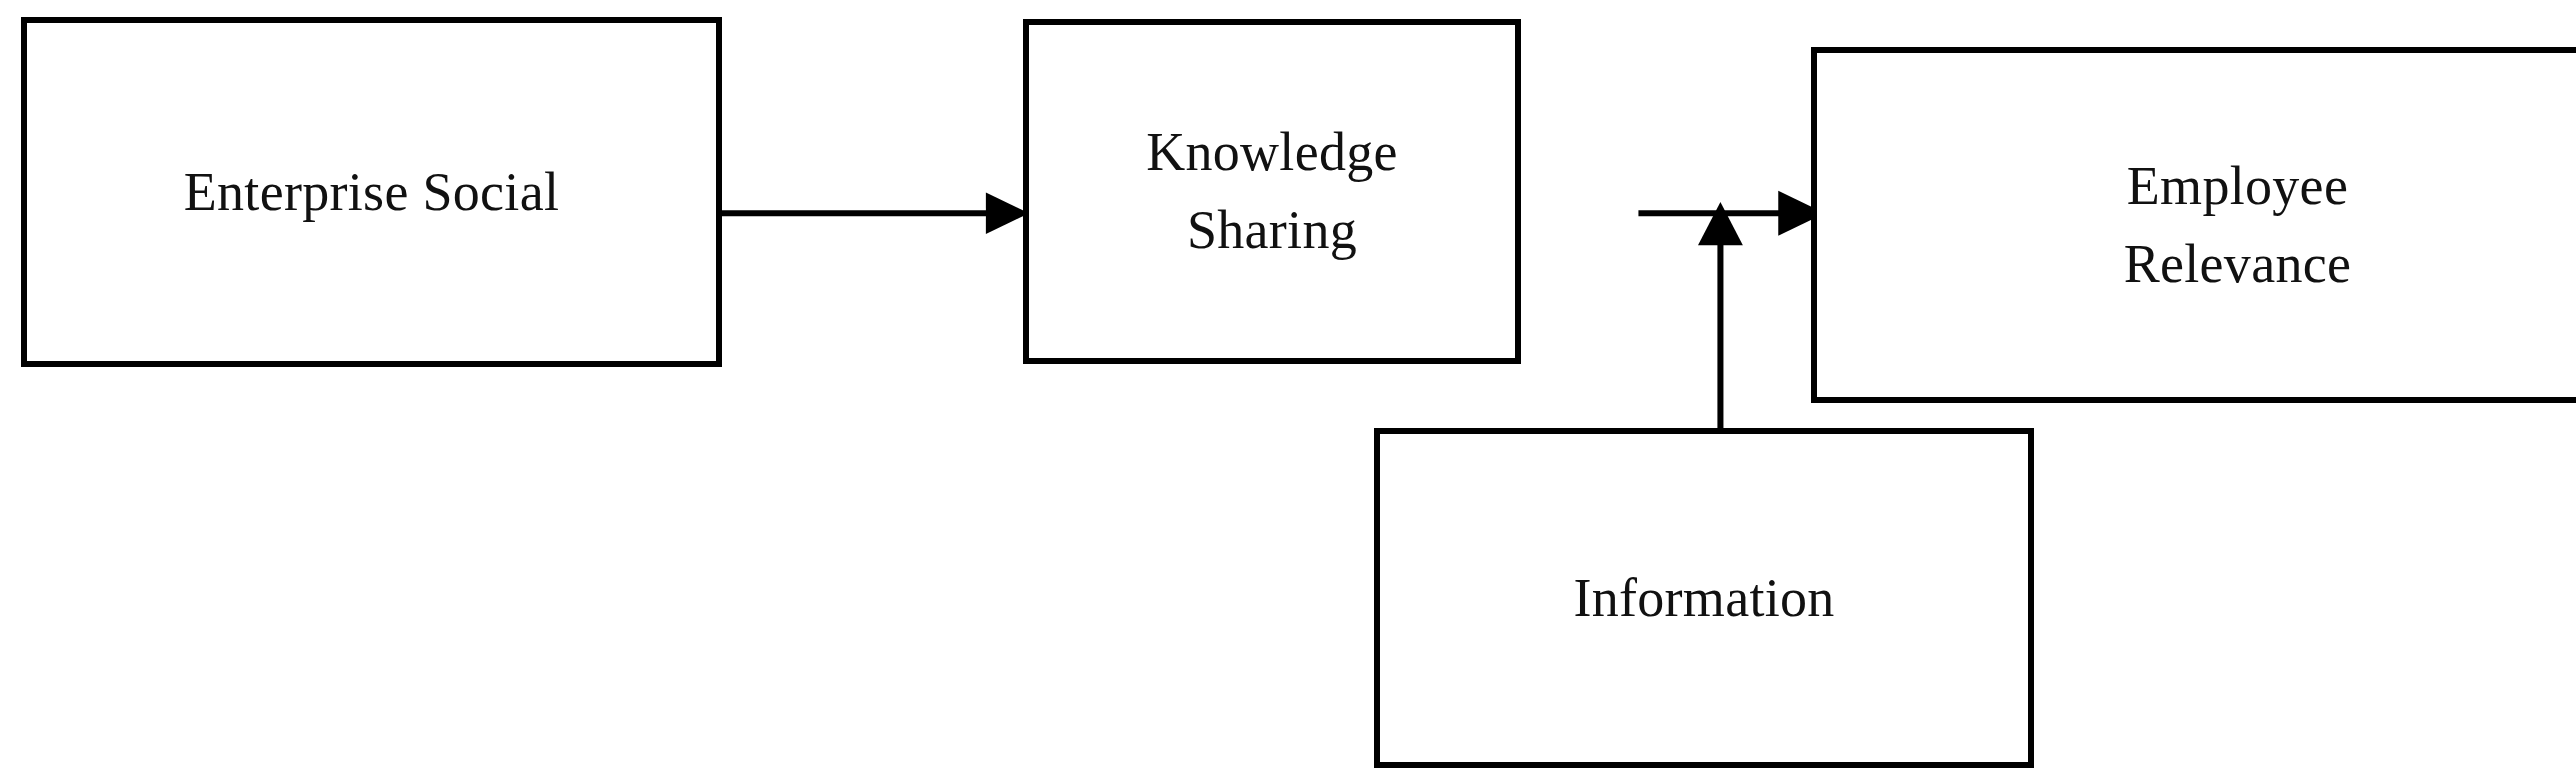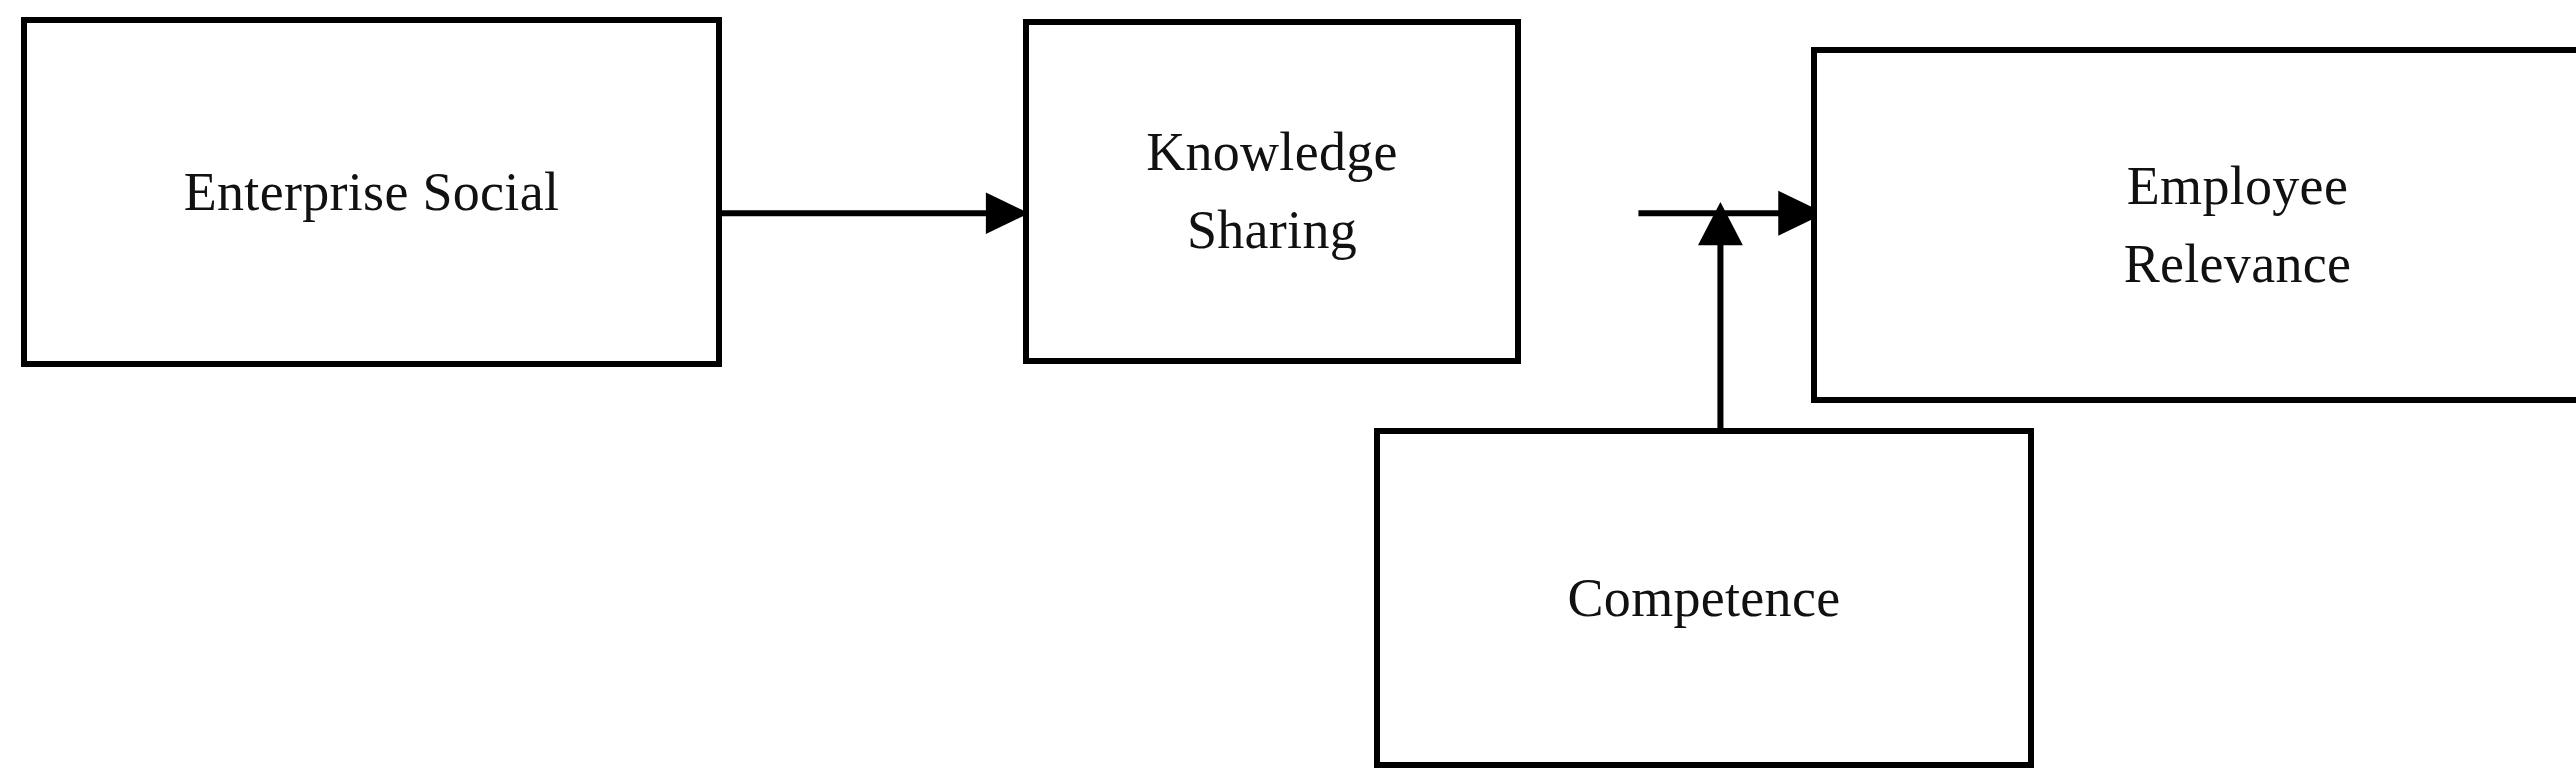--- a/index.html
+++ b/index.html
@@ -92,18 +92,18 @@
 
   <div class="node" id="node-ec">
     <div class="node-label">
       <span>Employee</span>
       <span class="l2">Relevance</span>
     </div>
   </div>
 
   <div class="node" id="node-ir">
     <div class="node-label">
-      <span>Competence</span>
+      <span>Information</span>
     </div>
   </div>
 
 </div>
 
 
 </body></html>

